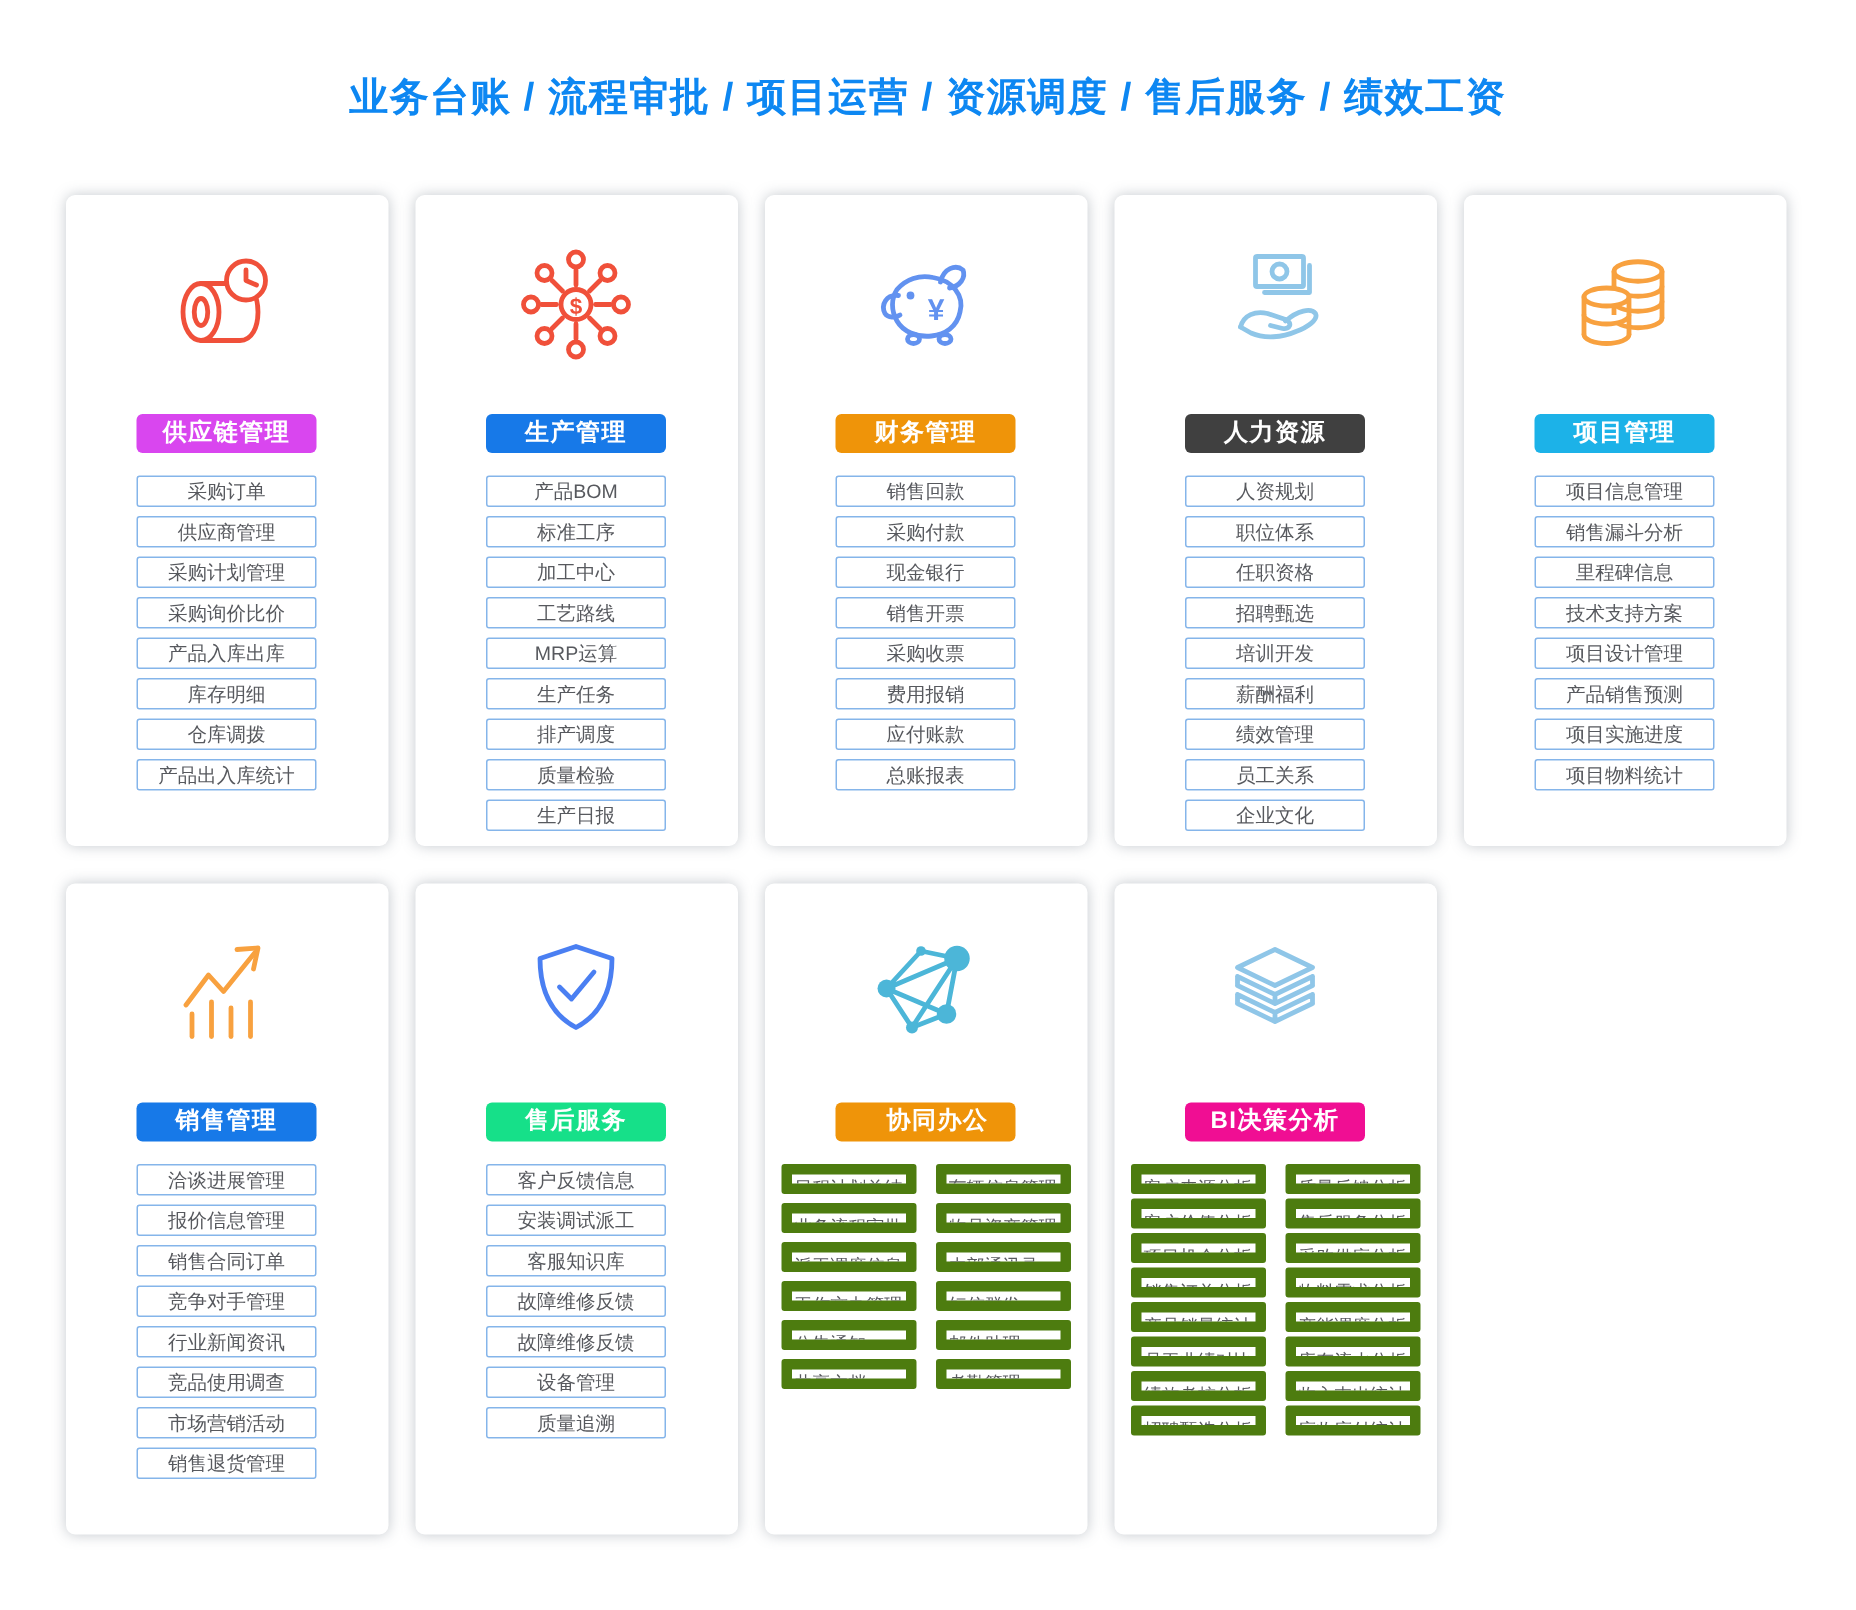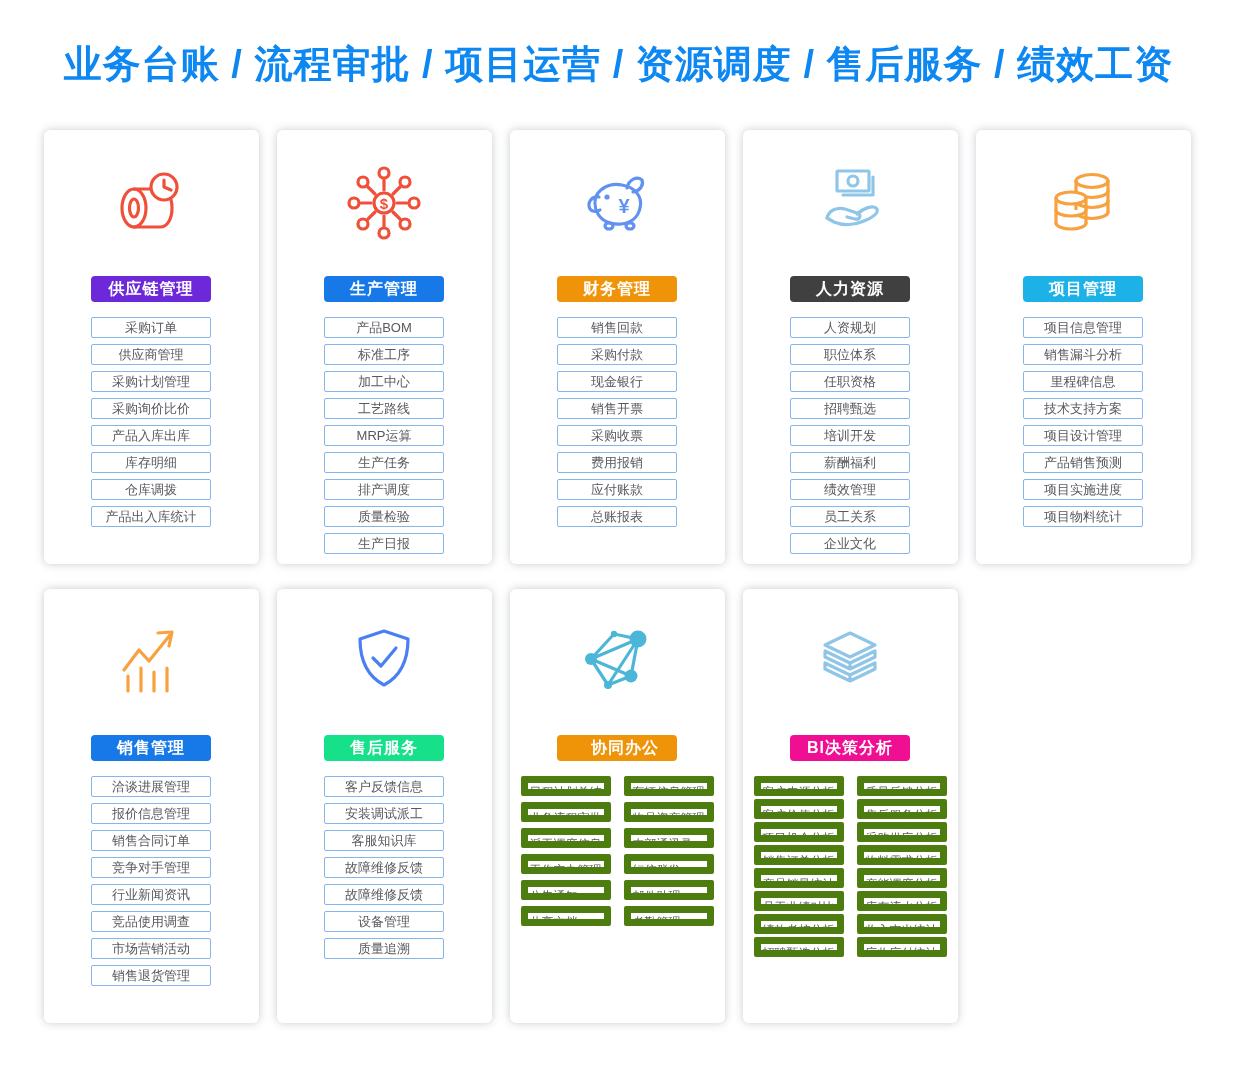--- a/index.html
+++ b/index.html
@@ -5,21 +5,21 @@
   * { box-sizing: border-box; }
   html,body { margin:0; padding:0; }
   body {
     width:1237px; height:1073px; overflow:hidden;
     background:#ffffff;
     font-family:"Liberation Sans","DejaVu Sans",sans-serif;
   }
   h1.page-title {
     margin:44px 0 0; line-height:40px;
     text-align:center;
-    font-size:38px; font-weight:bold;
+    font-size:26px; font-weight:bold;
     color:#0d87f2; letter-spacing:1px;
   }
   .grid {
     width:1150px; margin:46px auto 0;
     display:flex; flex-wrap:wrap;
     column-gap:18px; row-gap:25px;
   }
   .card {
     width:215px; height:434px;
     background:#ffffff; border-radius:6px;
@@ -69,21 +69,21 @@
     <section class="card">
       <div class="icon-area">
         <svg width="86" height="86" viewBox="0 0 86 86" fill="none" stroke="#f0503a" stroke-width="3.2" stroke-linecap="round" stroke-linejoin="round">
           <path d="M26 29 H52 C60 29 64 38 64 48 C64 58 60 67 52 67 H26"></path>
           <ellipse cx="26" cy="48" rx="12" ry="19"></ellipse>
           <ellipse cx="26" cy="48" rx="4.5" ry="9"></ellipse>
           <circle cx="56" cy="27" r="13" fill="#fff"></circle>
           <path d="M56 20 V27 L63 30"></path>
         </svg>
       </div>
-      <div class="badge" style="background: #6d28d9;">供应链管理</div>
+      <div class="badge" style="background: #d946ef;">供应链管理</div>
       <div class="items single">
         <div class="item">采购订单</div>
         <div class="item">供应商管理</div>
         <div class="item">采购计划管理</div>
         <div class="item">采购询价比价</div>
         <div class="item">产品入库出库</div>
         <div class="item">库存明细</div>
         <div class="item">仓库调拨</div>
         <div class="item">产品出入库统计</div>
       </div>

